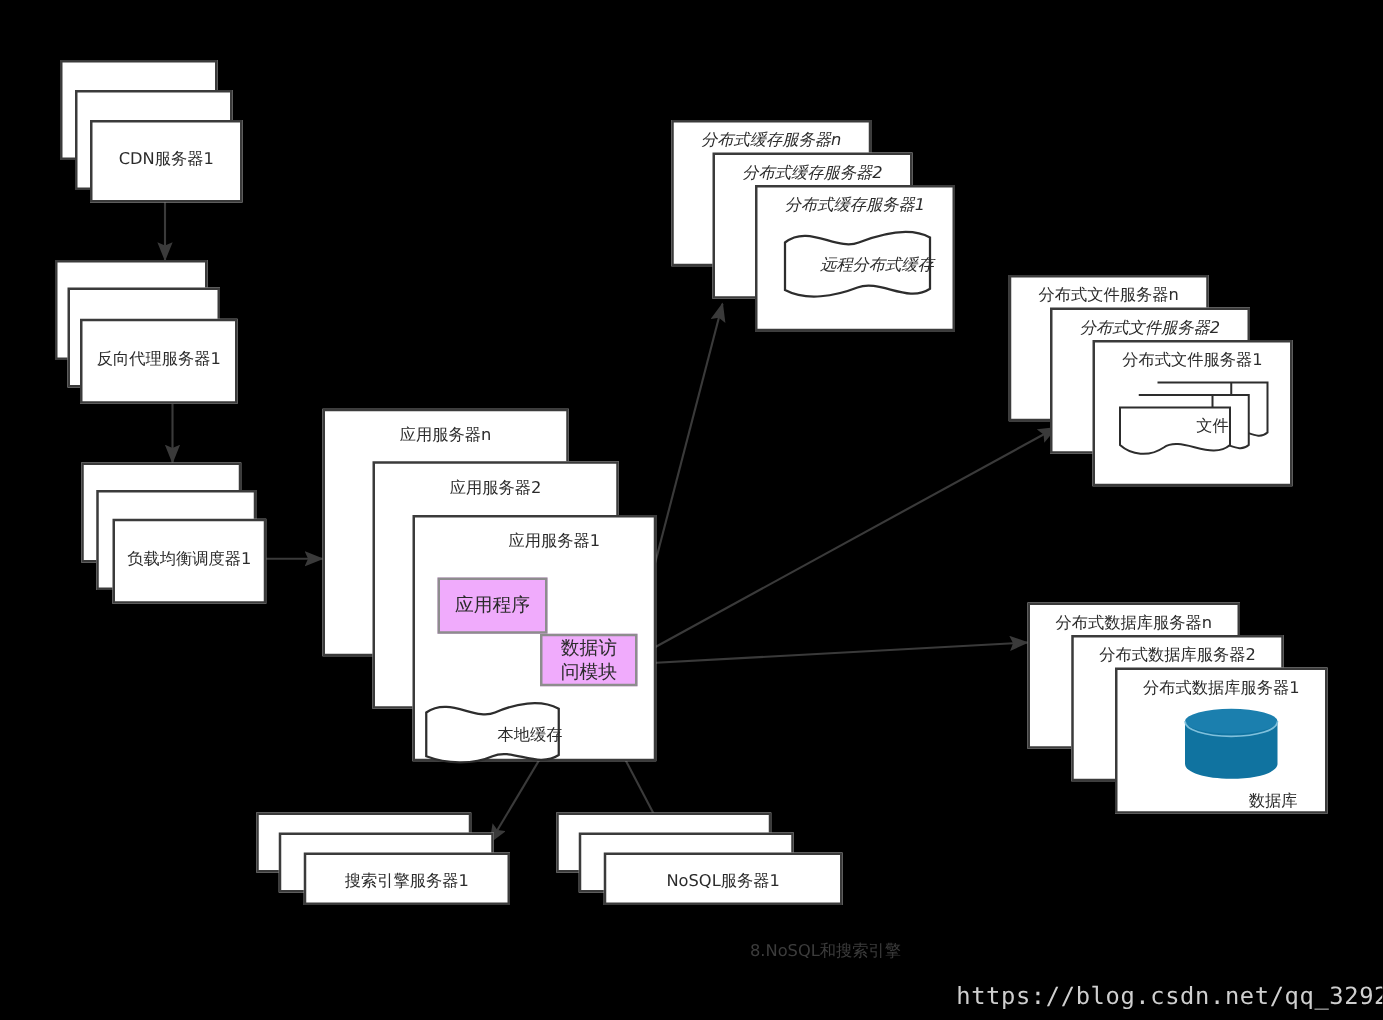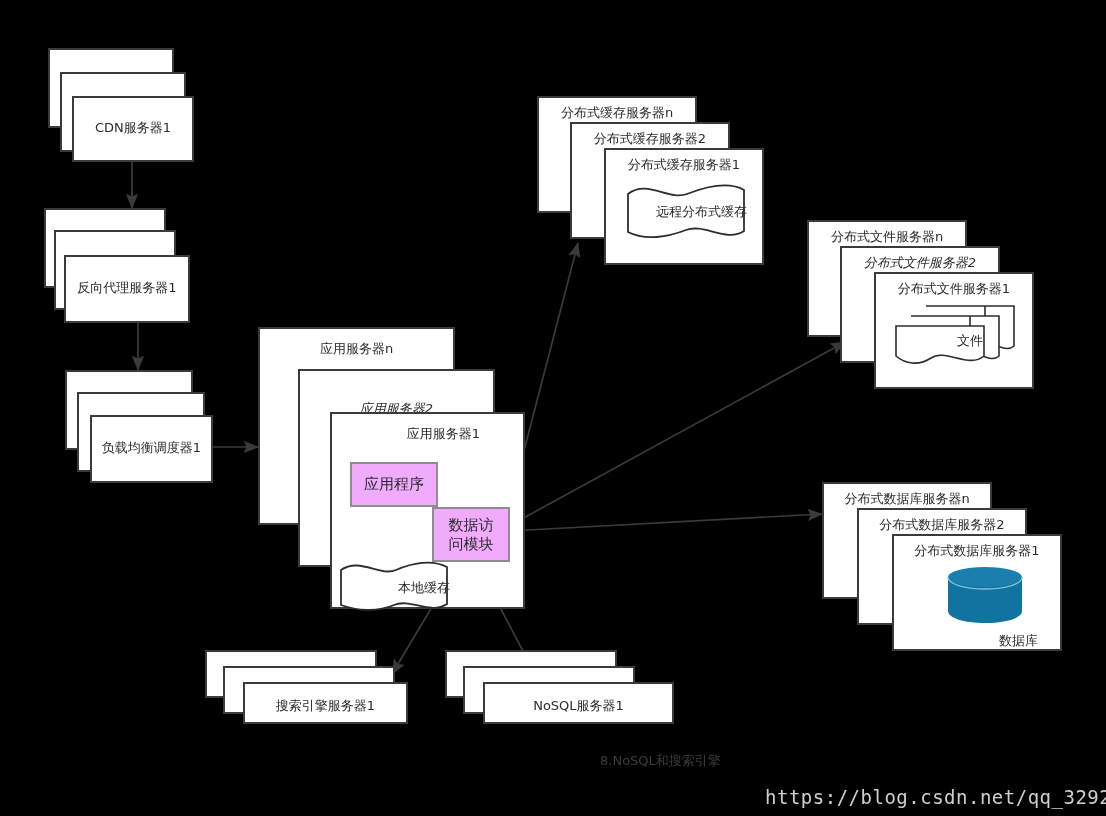--- a/index.html
+++ b/index.html
@@ -129,43 +129,43 @@
     <div class="card" style="left:25px; top:45px; width:123px; height:68px;">
       <div class="card-title" style="top:23px;">负载均衡调度器1</div>
     </div>
   </div>
 
   <div class="stack" style="left:258px; top:327px; width:270px; height:285px;">
     <div class="card" style="left:0; top:0; width:197px; height:198px;">
       <div class="card-title" style="top:12px;">应用服务器n</div>
     </div>
     <div class="card" style="left:40px; top:42px; width:197px; height:198px;">
-      <div class="card-title" style="top:30px;font-style:italic;">应用服务器2</div>
+      <div class="card-title" style="top:12px;">应用服务器2</div>
     </div>
     <div class="card" style="left:72px; top:85px; width:195px; height:197px;">
       <div class="card-title" style="top:12px;margin-left:32px;">应用服务器1</div>
     </div>
 
     <div class="inner-box" style="left:92px; top:135px; width:88px; height:45px;">
       <span>应用程序</span>
     </div>
 
-    <div class="inner-box" style="left:174px; top:180px; width:78px; height:55px; flex-direction:column;">
+    <div class="inner-box" style="left:174px; top:180px; width:78px; height:42px; flex-direction:column;">
       <span>数据访</span>
       <span>问模块</span>
     </div>
 
     <svg class="svg-shape" style="left:80px; top:233px;" width="112" height="54" viewBox="0 0 112 54">
       <path d="M3,10 C22,-3 42,17 58,10 C74,3 94,-1 109,7
                L109,44 C92,55 72,38 56,45 C40,52 19,51 3,45 Z" fill="#ffffff" stroke="#2d2d2d" stroke-width="1.8"></path>
     </svg>
     <div class="shape-label" style="left:80px; top:252px; width:112px;">本地缓存</div>
   </div>
 
-  <div class="stack" style="left:537px; top:96px; width:240px; height:175px;">
+  <div class="stack" style="left:537px; top:96px; width:240px; height:175px;font-style:italic;">
     <div class="card" style="left:0; top:0; width:160px; height:117px;">
       <div class="card-title" style="top:7px;">分布式缓存服务器n</div>
     </div>
     <div class="card" style="left:33px; top:26px; width:160px; height:117px;">
       <div class="card-title" style="top:7px;">分布式缓存服务器2</div>
     </div>
     <div class="card" style="left:67px; top:52px; width:160px; height:117px;">
       <div class="card-title" style="top:7px;">分布式缓存服务器1</div>
     </div>
 

